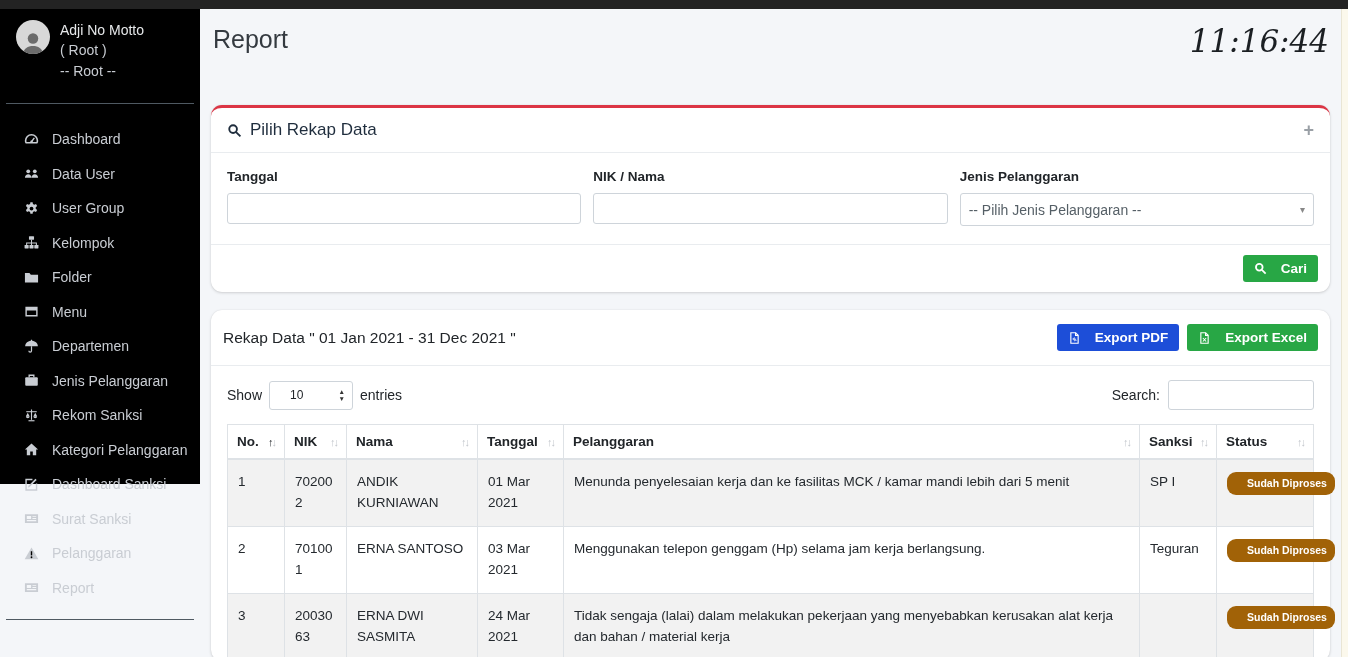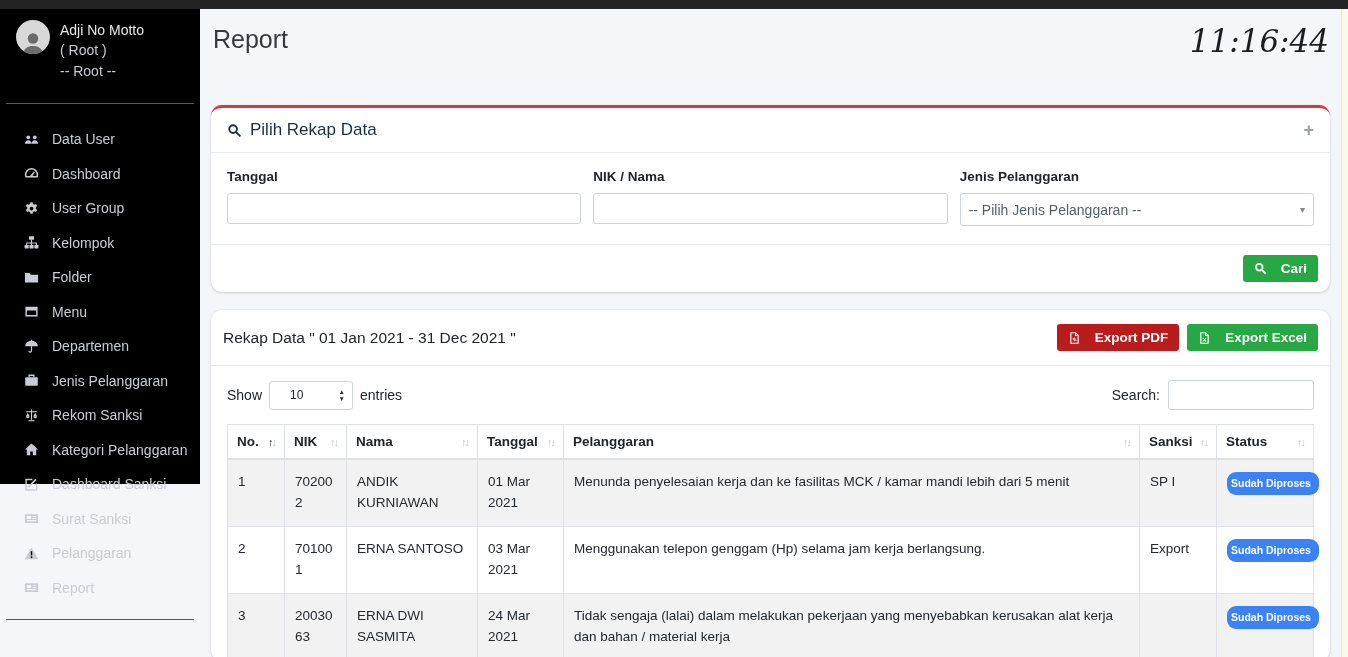--- a/index.html
+++ b/index.html
@@ -40,21 +40,21 @@
 
   .filter-body { display:flex; gap:12px; padding:16px 16px 18px 16px; }
   .filter-col { flex:1; }
   .filter-col label { display:block; font-weight:bold; font-size:13.5px; margin-bottom:9px; color:#212529; }
   .form-input { width:100%; height:31px; border:1px solid #ced4da; border-radius:3px; padding:0 8px; font-size:13.5px; font-family:inherit; color:#495057; background:#fff; }
   .form-select { width:100%; height:33px; border:1px solid #ced4da; border-radius:3px; padding:0 8px; font-size:14px; color:#555f66; background:#fff; display:flex; align-items:center; justify-content:space-between; cursor:pointer; }
   .form-select .caret { color:#888; font-size:10px; }
   .card-footer { border-top:1px solid #e9ecef; padding:10px 12px; display:flex; justify-content:flex-end; }
   .btn { display:inline-flex; align-items:center; gap:14px; border:none; border-radius:3px; font-family:inherit; font-size:13.5px; font-weight:bold; color:#fff; padding:6px 11px; cursor:pointer; }
   .btn-green { background:#28a745; }
-  .btn-red { background:#b91c1c;align-items:flex-end; }
+  .btn-red { background:#1d4ed8;align-items:flex-end; }
   .btn .ic { display:inline-flex; }
 
   .table-card-header { padding:14px 12px; }
   .table-card-title { font-size:15.5px; color:#212529; font-weight:normal; }
   .export-group { display:flex; gap:8px; }
 
   .table-controls { display:flex; justify-content:space-between; align-items:center; padding:14px 16px 12px 16px; }
   .show-group { display:flex; align-items:center; gap:7px; font-size:14px; color:#212529; }
   .len-select { width:84px; height:29px; border:1px solid #ced4da; border-radius:3px; display:flex; align-items:center; justify-content:space-between; padding:0 7px 0 20px; font-size:12px; color:#212529; cursor:pointer; }
   .len-arrows { display:flex; flex-direction:column; font-size:6.5px; line-height:1.1; color:#333; }
@@ -62,21 +62,21 @@
   .search-input { width:146px; height:30px; border:1px solid #ced4da; border-radius:3px; padding:0 8px; font-family:inherit; font-size:13px; }
 
   table.data { width:calc(100% - 32px); margin:2px 16px 0 16px; border-collapse:collapse; table-layout:fixed; }
   table.data th { border:1px solid #dee2e6; border-bottom:2px solid #dee2e6; padding:9px 9px; font-size:13.5px; text-align:left; background:#fff; cursor:pointer; }
   table.data th .th-inner { display:flex; align-items:center; justify-content:space-between; gap:4px; }
   .sort { font-size:11px; letter-spacing:-2px; color:#c3c7cc; white-space:nowrap; flex:0 0 auto; }
   .sort .active { color:#212529; }
   table.data td { border:1px solid #dee2e6; padding:12px 10px; font-size:13.5px; color:#24292e; vertical-align:top; line-height:1.55; word-wrap:break-word; }
   table.data tr.odd td { background:#f2f2f2; }
   .col-no{width:57px;} .col-nik{width:62px;} .col-nama{width:131px;} .col-tgl{width:86px;} .col-pel{width:auto;} .col-sanksi{width:77px;margin-top:23px;} .col-status{width:97px;}
-  .badge { display:inline-block; background:#3b82f6; color:#fff; font-size:10.5px; font-weight:bold; padding:3px 8px 4px 4px; border-radius:9px; white-space:nowrap; }
+  .badge { display:inline-block; background:#a16207; color:#fff; font-size:10.5px; font-weight:bold; padding:3px 8px 4px 20px; border-radius:9px; white-space:nowrap; }
 </style>
 </head>
 <body>
 
 <div class="topbar"></div>
 <div class="scroll-strip"></div>
 
 <aside class="sidebar">
   <div class="user-panel">
     <span class="avatar">
@@ -89,37 +89,37 @@
       <div class="line1">Adji No Motto</div>
       <div class="line2">( Root )</div>
       <div class="line3">-- Root --</div>
     </div>
   </div>
   <hr class="sb-divider">
   <nav class="nav">
       <div class="nav-item">
         <span class="nav-icon">
           <svg width="15" height="15" viewBox="0 0 16 16" fill="currentColor">
+            <path d="M8 3A6.3 6.3 0 0 0 1.7 9.3c0 .9.2 1.7.6 2.2h11.4c.4-.5.6-1.3.6-2.2A6.3 6.3 0 0 0 8 3z" fill="none" stroke="currentColor" stroke-width="1.7"></path>
+            <path d="M8 10.4 11 6.2" stroke="currentColor" stroke-width="1.4"></path>
+            <circle cx="8" cy="10.4" r="1.3"></circle>
+          </svg>
+        </span>
+        <span class="nav-label">Dashboard</span>
+      </div>
+      <div class="nav-item">
+        <span class="nav-icon">
+          <svg width="15" height="15" viewBox="0 0 16 16" fill="currentColor">
             <circle cx="4.5" cy="5.6" r="2"></circle>
             <circle cx="11.5" cy="5.6" r="2"></circle>
             <path d="M1 12.4c0-2.3 1.6-3.6 3.5-3.6S8 10.1 8 12.4z"></path>
             <path d="M8 12.4c0-2.3 1.6-3.6 3.5-3.6s3.5 1.3 3.5 3.6z"></path>
           </svg>
         </span>
         <span class="nav-label">Data User</span>
-      </div>
-      <div class="nav-item">
-        <span class="nav-icon">
-          <svg width="15" height="15" viewBox="0 0 16 16" fill="currentColor">
-            <path d="M8 3A6.3 6.3 0 0 0 1.7 9.3c0 .9.2 1.7.6 2.2h11.4c.4-.5.6-1.3.6-2.2A6.3 6.3 0 0 0 8 3z" fill="none" stroke="currentColor" stroke-width="1.7"></path>
-            <path d="M8 10.4 11 6.2" stroke="currentColor" stroke-width="1.4"></path>
-            <circle cx="8" cy="10.4" r="1.3"></circle>
-          </svg>
-        </span>
-        <span class="nav-label">Dashboard</span>
       </div>
       <div class="nav-item">
         <span class="nav-icon">
           <svg width="15" height="15" viewBox="0 0 16 16" fill="currentColor">
             <path d="M6.8 1.3h2.4l.3 1.9 1.5.9 1.8-.8 1.2 2.1-1.5 1.2v1.7l1.5 1.2-1.2 2.1-1.8-.8-1.5.9-.3 1.9H6.8l-.3-1.9-1.5-.9-1.8.8L2 9.5l1.5-1.2V6.6L2 5.4l1.2-2.1 1.8.8 1.5-.9z"></path>
             <circle cx="8" cy="8" r="2" fill="#000"></circle>
           </svg>
         </span>
         <span class="nav-label">User Group</span>
       </div>
@@ -379,21 +379,21 @@
             <td class="col-pel">Menunda penyelesaian kerja dan ke fasilitas MCK / kamar mandi lebih dari 5 menit</td>
             <td class="col-sanksi">SP I</td>
             <td class="col-status"><span class="badge">Sudah Diproses</span></td>
           </tr>
           <tr class="even">
             <td class="col-no">2</td>
             <td class="col-nik">701001</td>
             <td class="col-nama">ERNA SANTOSO</td>
             <td class="col-tgl">03 Mar 2021</td>
             <td class="col-pel">Menggunakan telepon genggam (Hp) selama jam kerja berlangsung.</td>
-            <td class="col-sanksi">Export</td>
+            <td class="col-sanksi">Teguran</td>
             <td class="col-status"><span class="badge">Sudah Diproses</span></td>
           </tr>
           <tr class="odd">
             <td class="col-no">3</td>
             <td class="col-nik">2003063</td>
             <td class="col-nama">ERNA DWI SASMITA</td>
             <td class="col-tgl">24 Mar 2021</td>
             <td class="col-pel">Tidak sengaja (lalai) dalam melakukan pekerjaan yang menyebabkan kerusakan alat kerja dan bahan / material kerja</td>
             <td class="col-sanksi"></td>
             <td class="col-status"><span class="badge">Sudah Diproses</span></td>

